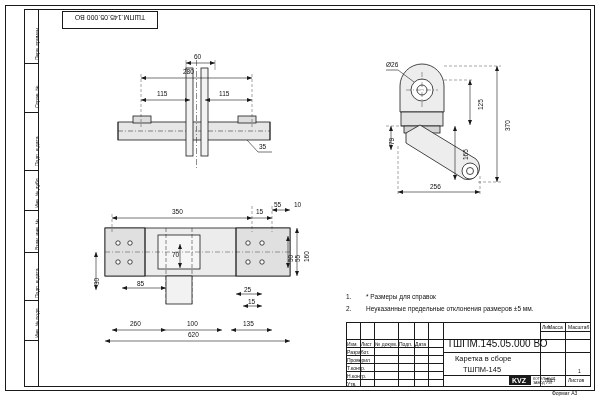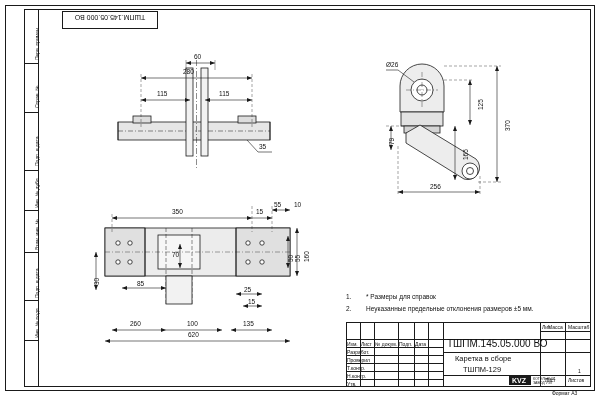--- a/index.html
+++ b/index.html
@@ -272,21 +272,21 @@
   <div class="txt tiny" style="left:547px;top:324px;opacity:0;">Масса</div>
   <div class="txt tiny" style="left:548px;top:324px;">Масса</div>
   <div class="txt tiny" style="left:568px;top:324px;">Масштаб</div>
 
   <div class="txt tiny" style="left:545px;top:377px;">Лист</div>
   <div class="txt tiny" style="left:568px;top:377px;">Листов</div>
   <div class="txt tiny" style="left:578px;top:368px;">1</div>
 
   <div class="txt" style="left:447px;top:338px;font-size:10px;">ТШПМ.145.05.000 ВО</div>
   <div class="txt" style="left:455px;top:354px;font-size:7.5px;text-align:right;">Каретка в сборе</div>
-  <div class="txt" style="left:463px;top:365px;font-size:7.5px;">ТШПМ-129</div>
+  <div class="txt" style="left:463px;top:365px;font-size:7.5px;">ТШПМ-145</div>
 
   <div class="box" style="left:509px;top:376px;width:22px;height:9px;background:#1a1a1a;border:none;"></div>
   <div class="txt" style="left:512px;top:377px;font-size:7px;color:#fff;font-weight:bold;">KVZ</div>
   <div class="txt tiny" style="left:533px;top:377px;font-size:3.5px;">КОТЕЛЬНЫЙ</div>
   <div class="txt tiny" style="left:533px;top:381px;font-size:3.5px;">ЗАВОД УЗЛ</div>
 
   <div class="txt tiny" style="left:552px;top:390px;">Формат A3</div>
 
 </div>
 

